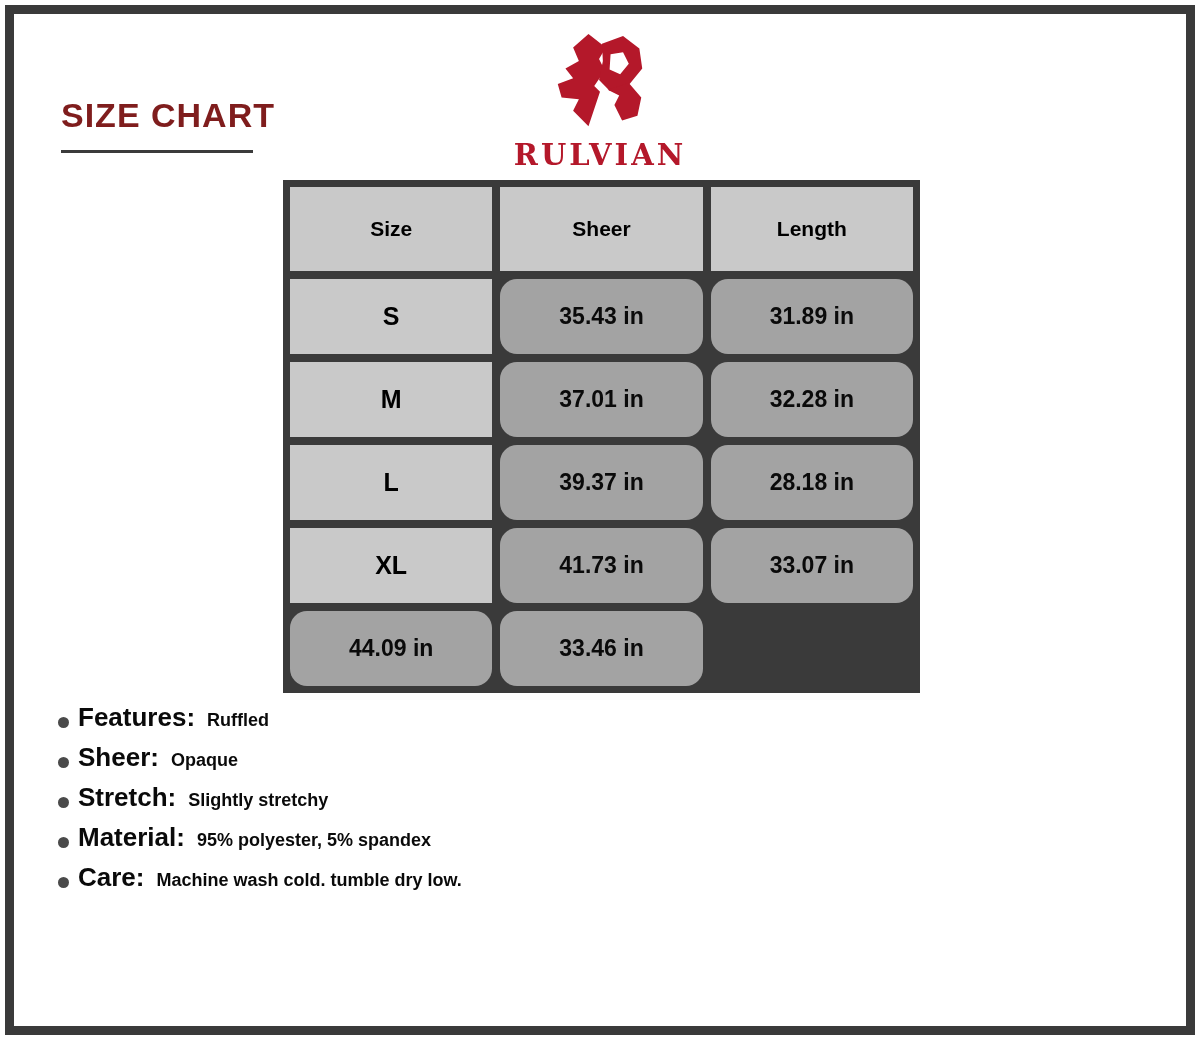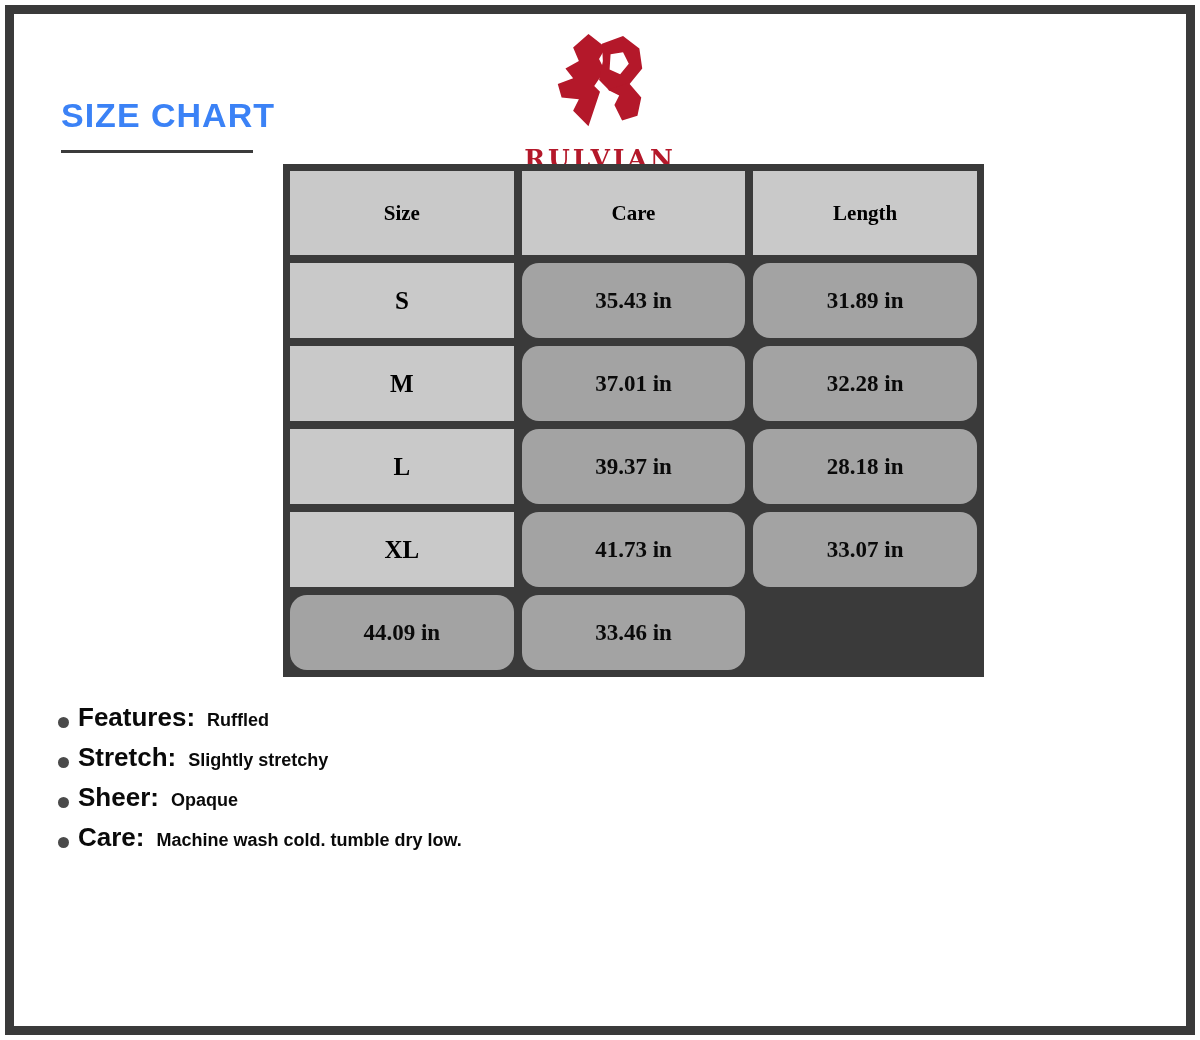--- a/index.html
+++ b/index.html
@@ -22,21 +22,21 @@
     pointer-events: none;
   }
   .title {
     position: absolute;
     left: 61px;
     top: 96px;
     margin: 0;
     font-size: 34px;
     font-weight: bold;
     letter-spacing: 1px;
-    color: #3b82f6;
+    color: #7f1d1d;
   }
   .title-underline {
     position: absolute;
     left: 61px;
     top: 150px;
     width: 192px;
     height: 3px;
     background: #3b3b3b;
   }
   .brand {
@@ -46,40 +46,39 @@
     width: 300px;
     text-align: center;
   }
   .r-mark {
     display: block;
     margin: 0 auto;
     width: 96px;
     height: 106px;
   }
   .wordmark {
-    margin-top: 8px;
+    margin-top: 2px;
     font-family: "DejaVu Serif", serif;
-    font-size: 25px;
+    font-size: 29px;
     font-weight: bold;
     letter-spacing: 3px;
   }
   .chart-table {
     position: absolute;
     left: 283px;
-    top: 164px;
-    width: 701px;
+    top: 180px;
+    width: 637px;
     height: 513px;
     background: #3a3a3a;
     display: grid;
     grid-template-columns: 1fr 1fr 1fr;
     grid-template-rows: 84px repeat(5, 1fr);
     gap: 8px;
     padding: 7px;
     box-sizing: border-box;
-    font-family: Liberation Serif, serif;
   }
   .cell {
     display: flex;
     align-items: center;
     justify-content: center;
     font-weight: bold;
     color: #000000;
   }
   .cell.gray { background: #c9c9c9; }
   .cell.white { background: #a3a3a3; border-radius: 17px; }
@@ -139,21 +138,21 @@
         <path d="M38 4 L56 18 L49 30 L55 42 L44 58 L50 64 L38 100 L22 84 L28 72 L10 70 L6 56 L22 50 L14 40 L28 32 L22 18 Z"></path>
         <path fill-rule="evenodd" d="M52 14 L74 6 L91 19 L94 40 L80 57 L60 63 L49 52 L53 32 Z M61 25 L74 23 L80 35 L71 46 L60 41 Z"></path>
         <path d="M58 62 L80 55 L93 70 L89 89 L73 94 L65 78 L70 68 Z"></path>
       </g>
     </svg>
     <div class="wordmark" style="color:#b4182a">RULVIAN</div>
   </div>
 
   <div class="chart-table">
     <div class="cell gray head">Size</div>
-    <div class="cell gray head">Care</div>
+    <div class="cell gray head">Sheer</div>
     <div class="cell gray head">Length</div>
 
     <div class="cell gray sizecol">S</div>
     <div class="cell white val">35.43 in</div>
     <div class="cell white val">31.89 in</div>
 
     <div class="cell gray sizecol">M</div>
     <div class="cell white val">37.01 in</div>
     <div class="cell white val">32.28 in</div>
 
@@ -170,27 +169,32 @@
   </div>
 
   <ul class="details">
     <li>
       <span class="dot"></span>
       <span class="lbl">Features:</span>
       <span class="val">Ruffled</span>
     </li>
     <li>
       <span class="dot"></span>
+      <span class="lbl">Sheer:</span>
+      <span class="val">Opaque</span>
+    </li>
+    <li>
+      <span class="dot"></span>
       <span class="lbl">Stretch:</span>
       <span class="val">Slightly stretchy</span>
     </li>
     <li>
       <span class="dot"></span>
-      <span class="lbl">Sheer:</span>
-      <span class="val">Opaque</span>
+      <span class="lbl">Material:</span>
+      <span class="val">95% polyester, 5% spandex</span>
     </li>
     <li>
       <span class="dot"></span>
       <span class="lbl">Care:</span>
       <span class="val">Machine wash cold. tumble dry low.</span>
     </li>
   </ul>
 
 </div>
 

